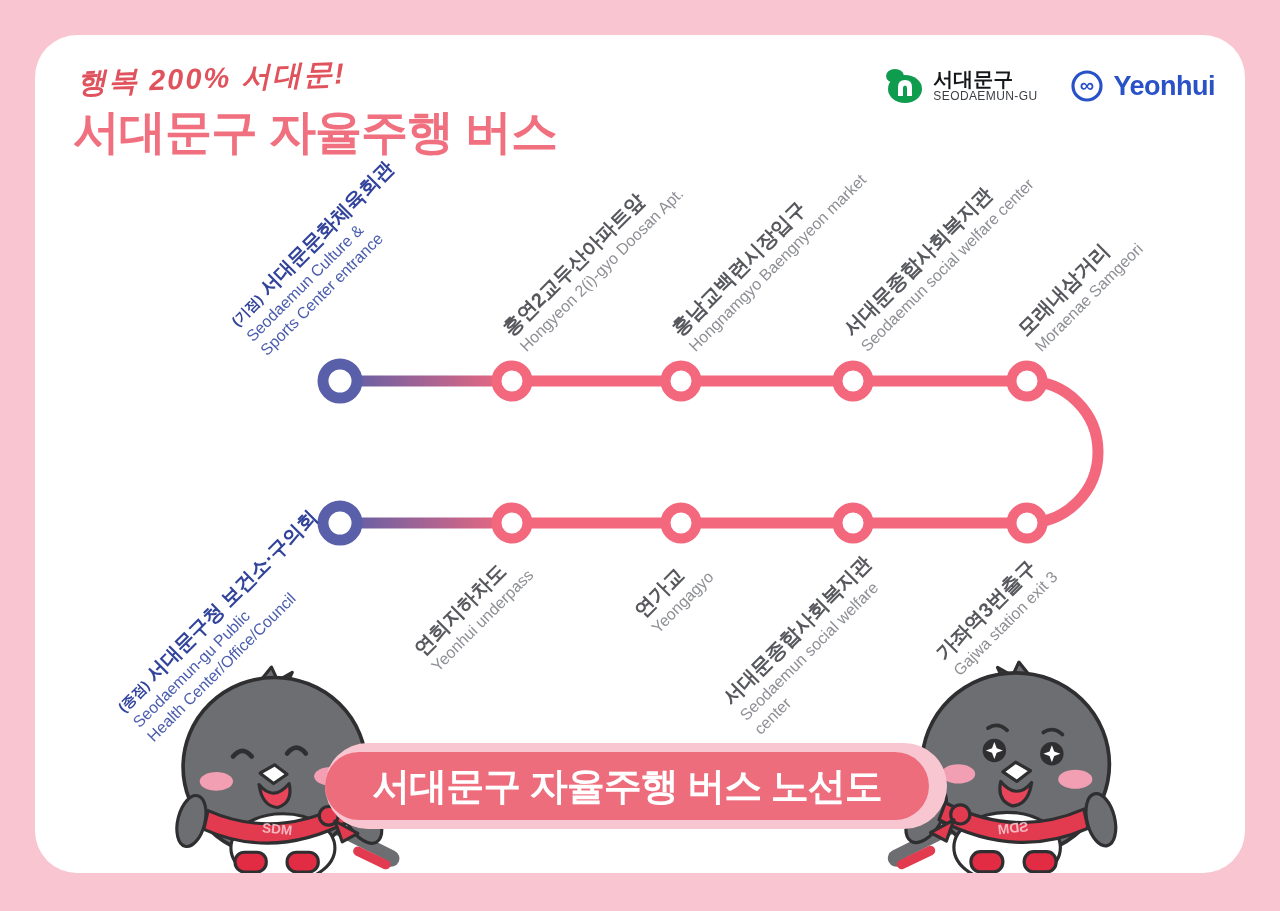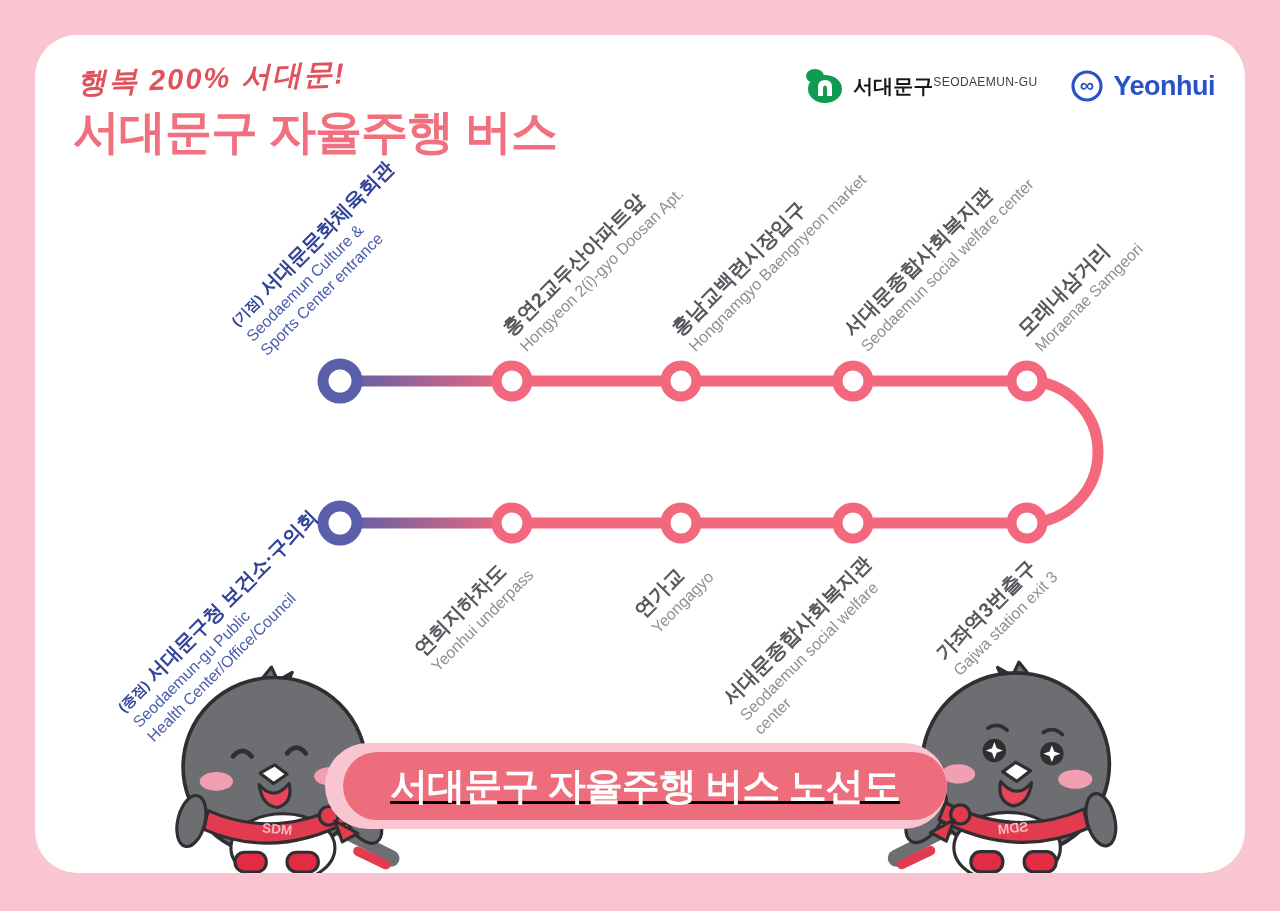--- a/index.html
+++ b/index.html
@@ -22,21 +22,21 @@
   .main-title{
     position:absolute;left:38px;top:66px;margin:0;
     font-size:47px;font-weight:bold;letter-spacing:-1px;
     color:var(--title-pink,#f1707f);
   }
   .partners{
     position:absolute;right:30px;top:30px;
     display:flex;align-items:center;gap:32px;
   }
   .partner{display:flex;align-items:center;gap:8px;}
-  .partner .stack{display:flex;line-height:1.05;}
+  .partner .stack{display:flex;flex-direction:column;line-height:1.05;}
   .partner .kr{font-size:20px;font-weight:bold;color:#15181b;}
   .partner .en-small{font-size:12px;color:#3c4044;letter-spacing:.4px;}
   .partner .en-tiny{font-size:5.5px;color:#3c4044;letter-spacing:.2px;}
   .rideflux-text{font-size:27px;font-weight:bold;color:var(--rideflux-blue,#2a52c8);letter-spacing:-.5px;}
   
   .route-svg{position:absolute;left:0;top:0;}
   .t-wrap,.b-wrap{position:absolute;width:0;height:0;}
   .rot-up{
     position:absolute;left:0;bottom:0;white-space:nowrap;line-height:1.28;
     transform-origin:0 100%;transform:rotate(-45deg);
@@ -47,21 +47,21 @@
   }
   .kr-lbl{font-size:20px;font-weight:bold;color:var(--label-gray,#57585d);}
   .en-lbl{font-size:16px;color:var(--label-gray-light,#8d8f94);}
   .blue .kr-lbl{color:var(--label-blue,#31439b);}
   .blue .en-lbl{color:var(--label-blue-light,#4a5dad);}
   .badge{font-size:14px;font-weight:bold;}
   
   .banner-outer{
     position:absolute;left:290px;top:708px;width:622px;height:86px;
     background:var(--banner-outer,#f8c6d1);border-radius:43px;z-index:3;
-    display:flex;align-items:center;justify-content:flex-end;text-decoration:underline;
+    display:flex;align-items:center;justify-content:flex-start;
   }
   .banner-inner{
     width:604px;height:68px;border-radius:34px;
     background:var(--banner-pink,#ee6d7d);
     display:flex;align-items:center;justify-content:center;
   }
   .banner-text{font-size:38px;font-weight:bold;color:#ffffff;letter-spacing:-1px;}
   .mascot{position:absolute;z-index:1;}
   .mascot-left{left:135px;top:630px;width:230px;height:208px;}
   .mascot-right{left:850px;top:625px;width:240px;height:213px;}

